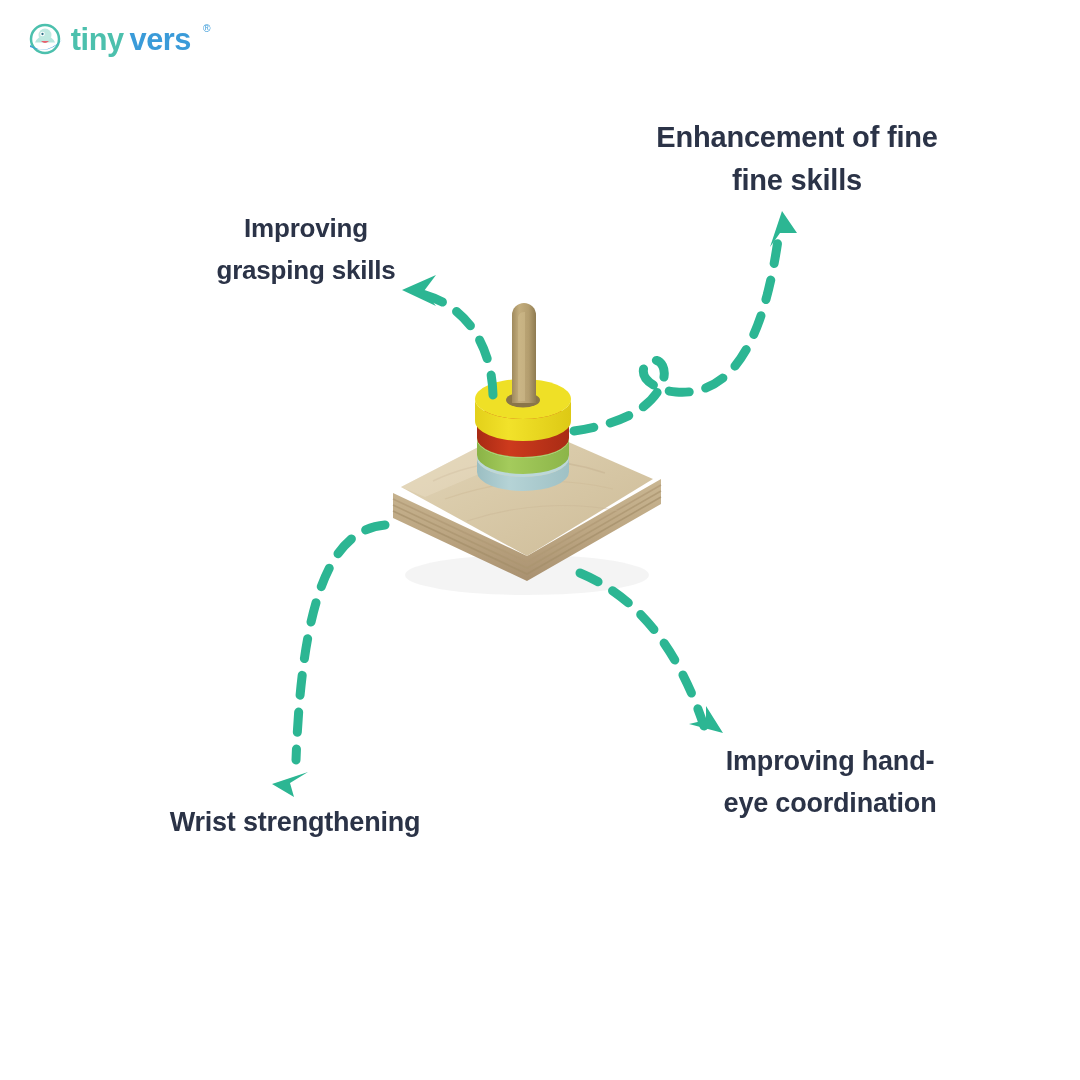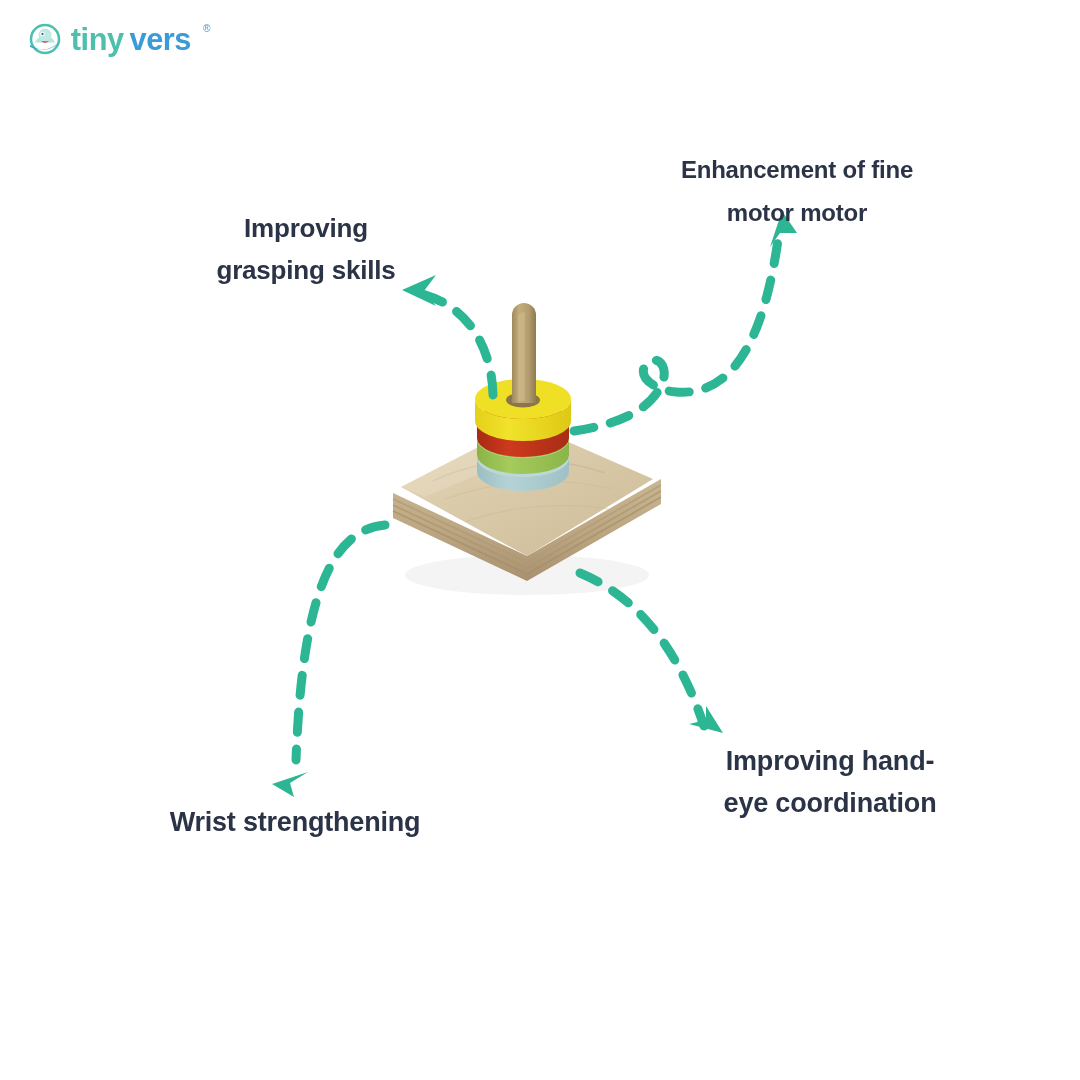--- a/index.html
+++ b/index.html
@@ -51,23 +51,22 @@
     z-index: 5;
     color: #2b3347;
     font-weight: bold;
     letter-spacing: -0.2px;
   }
   #label-fine-motor {
     left: 612px;
     top: 116px;
     width: 370px;
     text-align: center;
-    font-size: 24px;
+    font-size: 29px;
     line-height: 43px;
-    margin-top: 32px;
   }
   #label-grasping {
     left: 178px;
     top: 207px;
     width: 256px;
     text-align: center;
     font-size: 26px;
     line-height: 42px;
   }
   #label-wrist {
@@ -239,21 +238,21 @@
       <ellipse cx="168" cy="124" rx="48" ry="20" fill="#efe026"></ellipse>
       <ellipse cx="168" cy="125" rx="17" ry="7.5" fill="#8a7649"></ellipse>
     </g>
 
     <path d="M157 128 L157 40 a12 12 0 0 1 24 0 L181 128 z" fill="url(#gPeg)"></path>
     <path d="M163 126 L163 42 a6 6 0 0 1 7 -5 L170 126 z" fill="#d2bd8e" opacity="0.5"></path>
   </svg>
 
   <div class="label" id="label-fine-motor">
     <div>Enhancement of fine</div>
-    <div>motor motor</div>
+    <div>fine skills</div>
   </div>
 
   <div class="label" id="label-grasping">
     <div>Improving</div>
     <div>grasping skills</div>
   </div>
 
   <div class="label" id="label-wrist">
     <div>Wrist strengthening</div>
   </div>

